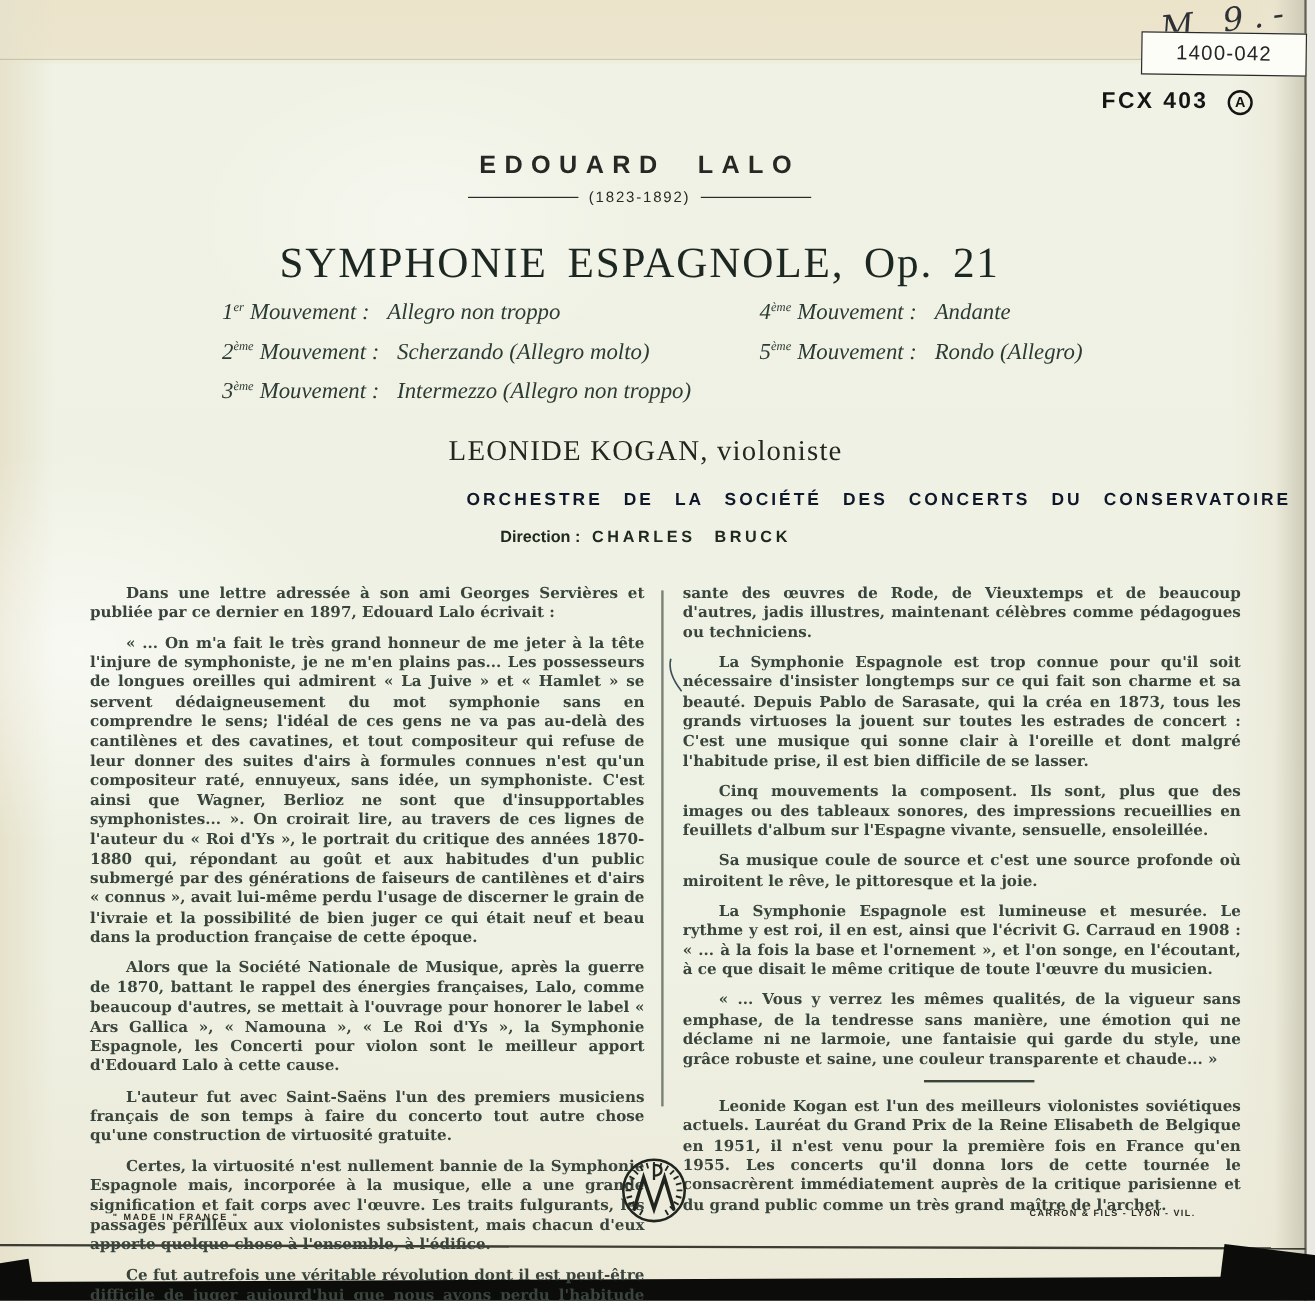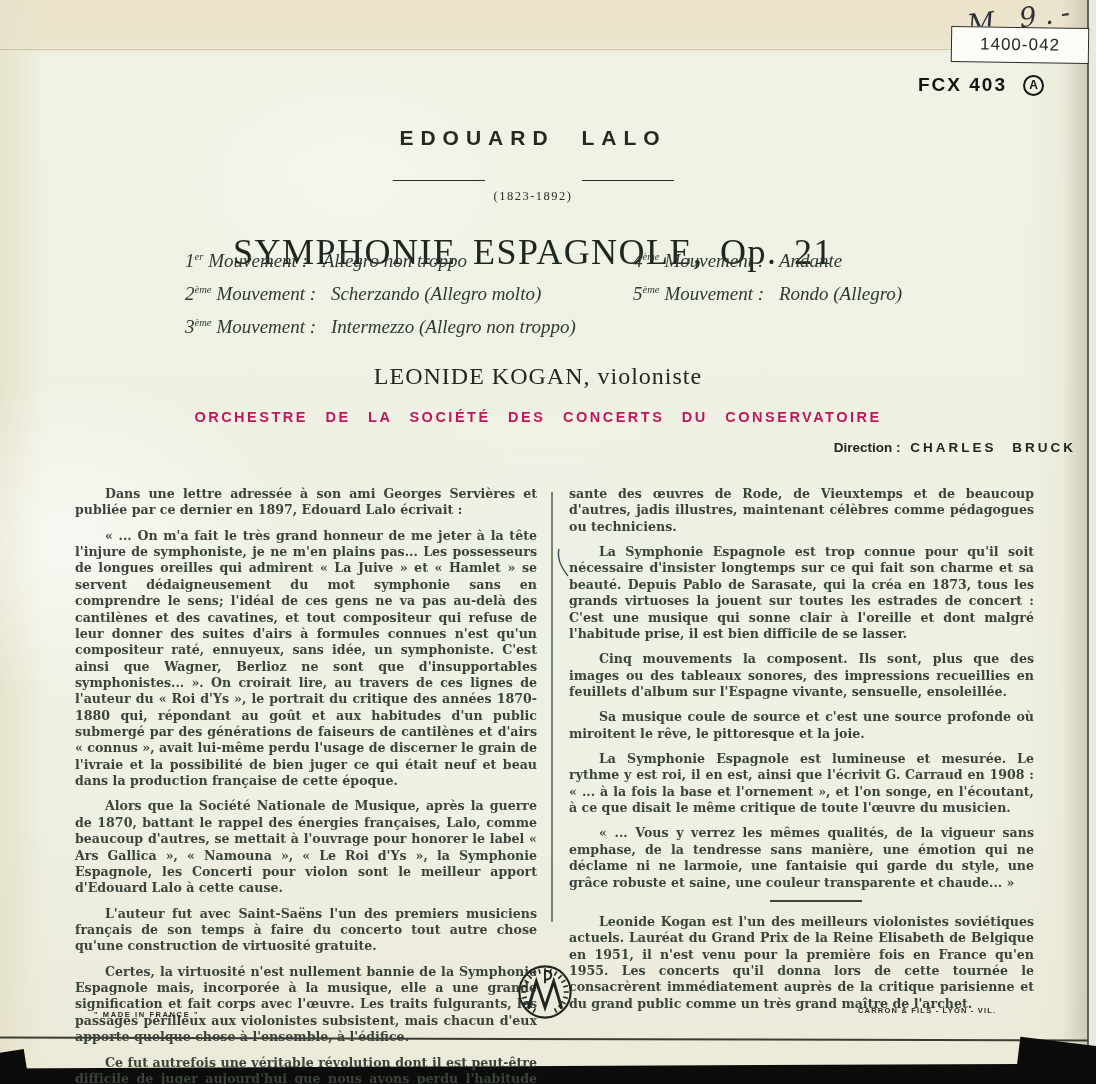--- a/index.html
+++ b/index.html
@@ -28,34 +28,34 @@
   .handwriting{top:2px;right:18px;font-style:italic;font-size:27px;color:#2e3038;transform:rotate(-7deg);letter-spacing:8px;font-family:"DejaVu Serif",serif;}
   .sticker{top:27px;left:951px;width:136px;height:34px;background:#fdfdf8;border:1.5px solid #2a2a28;transform:rotate(.8deg);
     display:flex;align-items:center;justify-content:center;font-family:"Liberation Sans",sans-serif;font-size:17px;color:#26262a;letter-spacing:1px;}
   .catalog{top:74px;left:918px;font-family:"Liberation Sans",sans-serif;font-weight:bold;font-size:19px;letter-spacing:2px;color:#141414;display:flex;align-items:center;gap:16px;}
   .circle-a{display:inline-flex;align-items:center;justify-content:center;width:17px;height:17px;border:2px solid #141414;border-radius:50%;font-size:12px;letter-spacing:0;}
   
   .masthead{top:126px;left:0;width:1066px;text-align:center;color:#20261f;}
   .composer{font-family:"Liberation Sans",sans-serif;font-size:21px;font-weight:600;letter-spacing:7px;word-spacing:14px;color:#272724;}
   .dates-row{display:flex;align-items:center;justify-content:center;gap:9px;margin-top:7px;}
   .dates-row .rule{width:92px;height:0;border-top:1.6px solid #2a2a26;}
-  .dates{font-family:Liberation Serif, serif;font-size:12.5px;letter-spacing:1.5px;color:#2a2a26;margin-top:32px;}
+  .dates{font-family:Liberation Sans, sans-serif;font-size:12.5px;letter-spacing:1.5px;color:#2a2a26;}
   .work-title{margin-top:27px;font-size:36px;letter-spacing:1.5px;word-spacing:6px;color:#1d2722;}
   
   .movements{top:250px;left:75px;width:951px;display:flex;color:#2d3b35;}
   .mv-col-left{width:523px;padding-left:110px;box-sizing:border-box;}
   .mv-col-right{flex:1;padding-left:35px;box-sizing:border-box;}
   .mv{font-style:italic;font-size:19px;margin-bottom:11px;white-space:nowrap;}
   .mv sup{font-size:10.5px;margin-right:5px;}
   .mv .lbl{margin-right:10px;}
   .mv .lbl::after{content:" ";}
   
   .soloist{top:363px;left:0;width:1076px;text-align:center;font-size:24px;color:#22281f;letter-spacing:1px;}
-  .orchestra{top:409px;left:0;width:1076px;text-align:center;font-family:"Liberation Sans",sans-serif;font-weight:bold;font-size:14.5px;letter-spacing:2.5px;word-spacing:11px;color:#be185d;}
-  .direction{top:440px;left:0;width:1076px;text-align:right;font-family:"Liberation Sans",sans-serif;font-weight:bold;font-size:13.5px;color:#20291f;}
+  .orchestra{top:409px;left:0;width:1076px;text-align:right;font-family:"Liberation Sans",sans-serif;font-weight:bold;font-size:14.5px;letter-spacing:2.5px;word-spacing:11px;color:#0f172a;}
+  .direction{top:440px;left:0;width:1076px;text-align:center;font-family:"Liberation Sans",sans-serif;font-weight:bold;font-size:13.5px;color:#20291f;}
   .direction .conductor{letter-spacing:3px;word-spacing:9px;margin-left:6px;}
   
   .notes{top:486px;left:75px;width:959px;display:flex;color:#39443c;}
   .col{width:462px;}
   .col.right{margin-left:32px;flex:1;}
   .col p{margin:0 0 9px 0;font-size:12.6px;line-height:1.3;text-align:justify;font-weight:bold;font-family:"DejaVu Serif",serif;}
   .col p.ind{text-indent:30px;}
   .divider-v{top:492px;left:551px;width:1.6px;height:430px;background:#535e52;opacity:.75;}
   .pen-mark{top:546px;left:552px;}
   .signature{text-align:right;padding-right:58px;font-weight:bold;font-size:12.6px;font-family:"DejaVu Serif",serif;margin:2px 0 4px 0;color:#343f37;}

